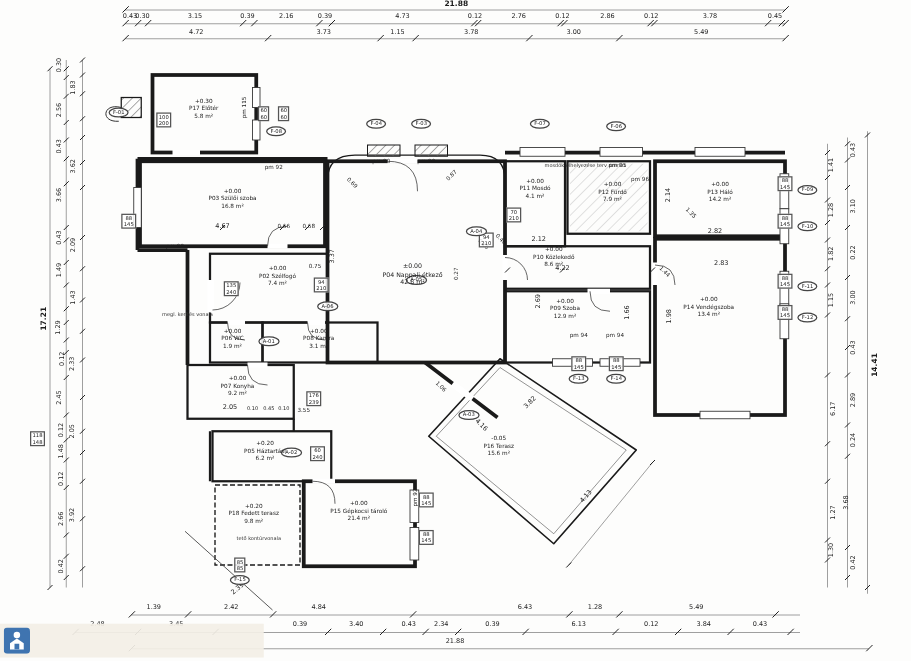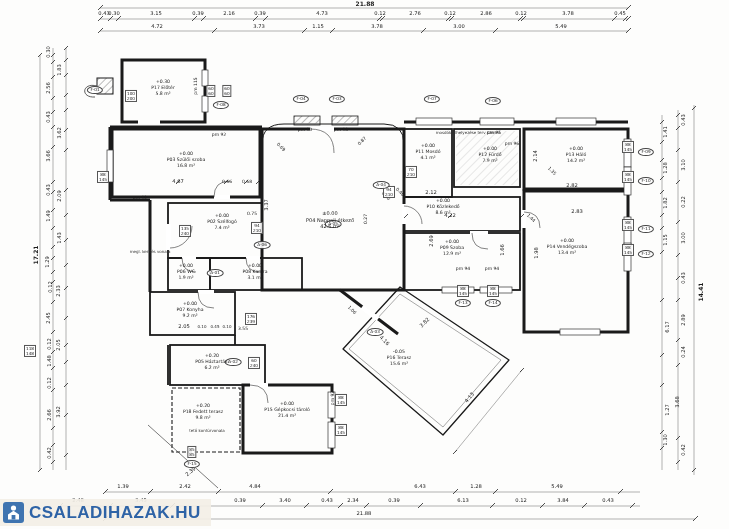--- a/index.html
+++ b/index.html
@@ -384,16 +384,15 @@
       <span class="ann note" style="left: 207px; top: 431px; transform: translate(-50%, -50%) rotate(0deg);">tető kontúrvonala</span>
     </div>
 
   <div class="watermark">
     <svg width="21" height="21" viewBox="0 0 21 21">
       <rect x="0" y="0" width="21" height="21" rx="3" fill="#3f74b0"></rect>
       <circle cx="10.5" cy="6" r="2.6" fill="#fff"></circle>
       <path d="M5,17.5 V12.5 L10.5,8.8 L16,12.5 V17.5 Z" fill="#fff"></path>
       <rect x="8.6" y="13" width="3.8" height="4.5" fill="#3f74b0"></rect>
     </svg>
-    <span class="wm-text">CSALADIHAZAK.HU</span>
   </div>
 
 </div>
 
 </body></html>

